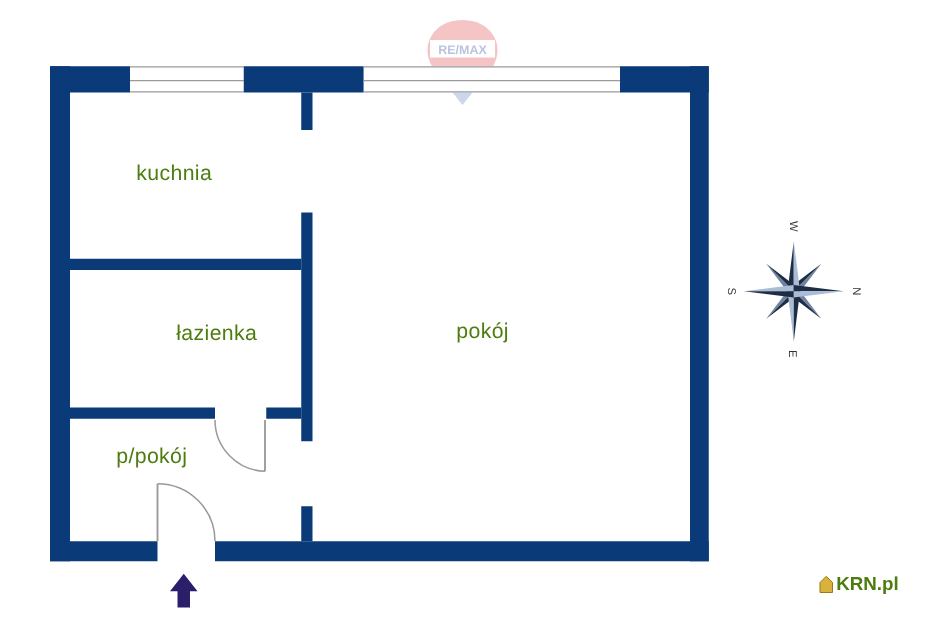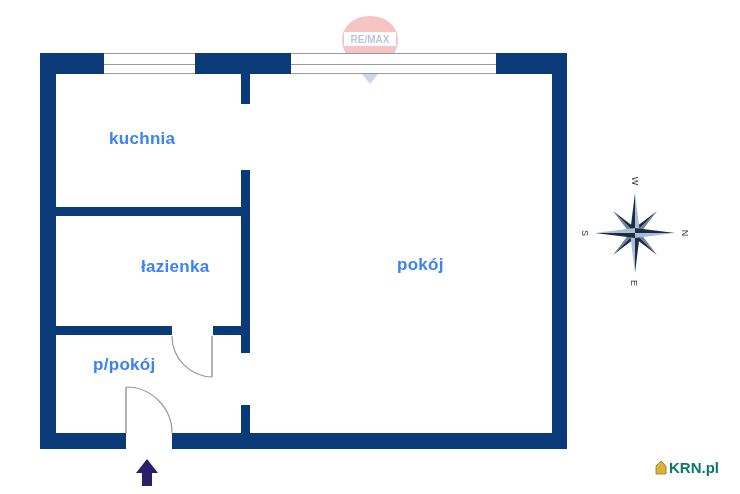--- a/index.html
+++ b/index.html
@@ -4,26 +4,26 @@
 <style>
   html, body { margin: 0; padding: 0; }
   body {
     width: 740px; height: 494px; background: #ffffff; position: relative; overflow: hidden;
     font-family: "Liberation Sans", "DejaVu Sans", sans-serif;
   }
   .wall { position: absolute; background: #0b3a78; }
   .window { position: absolute; background: #fff; border-top: 1px solid #9a9a9a; border-bottom: 1px solid #9a9a9a; box-sizing: border-box; }
   .window::after { content: ""; position: absolute; left: 0; right: 0; top: 50%; border-top: 1px solid #9a9a9a; }
   .room-label {
-    position: absolute; color: #3b82f6; font-weight: bold; font-size: 17px; letter-spacing: 0.3px;
+    position: absolute; color: #4d7c0f; font-weight: normal; font-size: 17px; letter-spacing: 0.3px;
   }
   .logo { position: absolute; left: 338px; top: 14px; opacity: 0.35; }
   .compass { position: absolute; left: 578px; top: 174px; width: 120px; height: 120px; }
   .compass-letter { position: absolute; font-size: 9px; color: #333; }
-  .krn { position: absolute; left: 655px; top: 459px; font-size: 15px; color: #0f766e; font-weight: bold; display: flex; align-items: center; gap: 2px; }
+  .krn { position: absolute; left: 655px; top: 459px; font-size: 15px; color: #4d7c0f; font-weight: bold; display: flex; align-items: center; gap: 2px; }
   .door-svg { position: absolute; left: 0; top: 0; }
 </style>
 </head>
 <body>
 
 <div class="logo">
   <svg width="64" height="72" viewBox="0 0 64 72">
     <path d="M32 2 C14 2 4 14 4 26 C4 32 6 36 8 40 L56 40 C58 36 60 32 60 26 C60 14 50 2 32 2 Z" fill="#e55a5a"></path>
     <rect x="6" y="18" width="52" height="14" fill="#ffffff"></rect>
     <path d="M8 40 L56 40 L32 70 Z" fill="#6f8fd0"></path>
@@ -64,21 +64,21 @@
     <g>
       <line x1="126" y1="387" x2="126" y2="433" stroke="#9a9a9a" stroke-width="1.5"></line>
       <path d="M126 387 A46 46 0 0 1 172 433" fill="none" stroke="#9a9a9a" stroke-width="1.2"></path>
     </g>
 
     <path d="M147 459 L158 473 L152 473 L152 486 L142 486 L142 473 L136 473 Z" fill="#2b1f6b"></path>
   </svg>
 
   <div class="room-label" style="left:109px; top:129px;">kuchnia</div>
   <div class="room-label" style="left:105px; top:257px;margin-left:36px;">łazienka</div>
-  <div class="room-label" style="left:397px; top:255px;">pokój</div>
+  <div class="room-label" style="left:365px; top:255px;">pokój</div>
   <div class="room-label" style="left:93px; top:355px;">p/pokój</div>
 </div>
 
 <div class="compass">
   <svg width="120" height="120" viewBox="0 0 120 120">
     <g transform="translate(57,59)">
 
       <g fill="#6f84a0">
         <polygon points="0,0 -3,3 -22,-22"></polygon>
         <polygon points="0,0 3,3 22,-22"></polygon>

